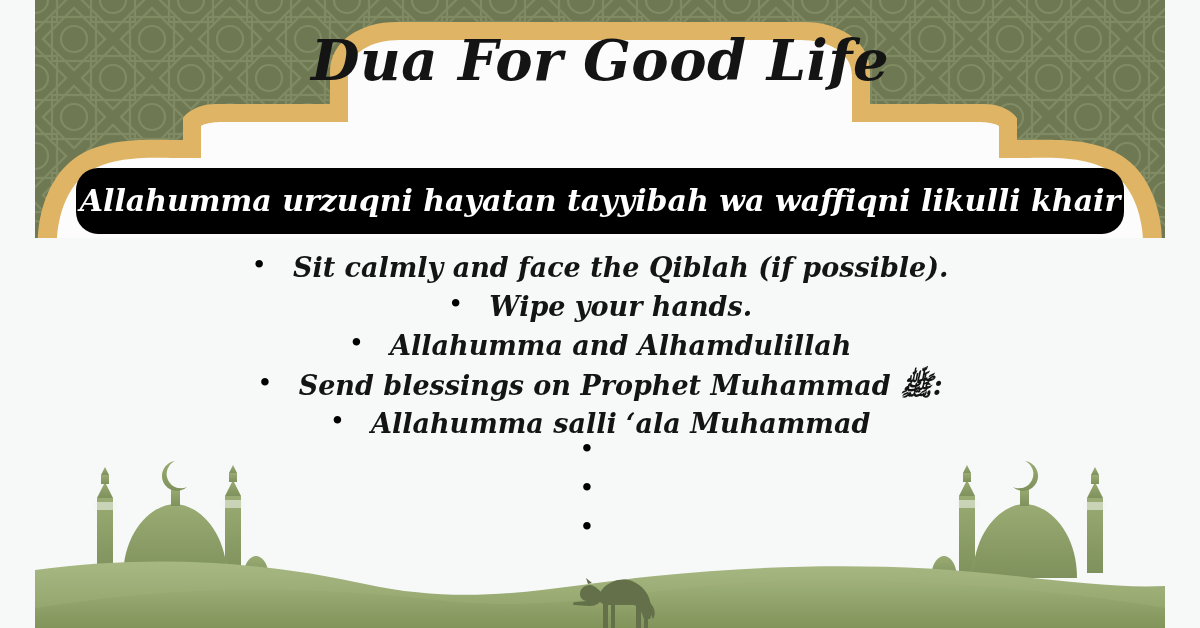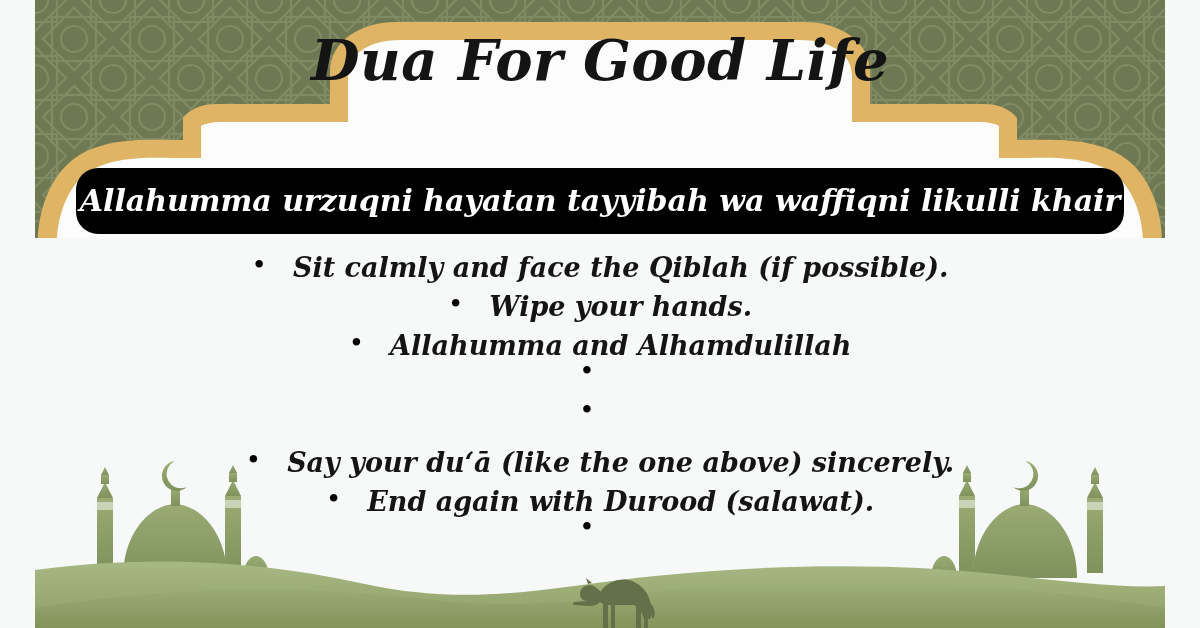--- a/index.html
+++ b/index.html
@@ -222,31 +222,31 @@
     <li>
       <span class="dot">•</span>
       <span class="txt">Wipe your hands.</span>
     </li>
     <li>
       <span class="dot">•</span>
       <span class="txt">Allahumma and Alhamdulillah</span>
     </li>
     <li>
       <span class="dot">•</span>
-    </li>
-    <li>
-      <span class="dot">•</span>
-    </li>
-    <li>
-      <span class="dot">•</span>
-      <span class="txt">Say your du‘ā (like the one above) sincerely.</span>
-    </li>
-    <li>
-      <span class="dot">•</span>
-      <span class="txt">End again with Durood (salawat).</span>
+      <span class="txt">Send blessings on Prophet Muhammad ﷺ:</span>
+    </li>
+    <li>
+      <span class="dot">•</span>
+      <span class="txt">Allahumma salli ‘ala Muhammad</span>
+    </li>
+    <li>
+      <span class="dot">•</span>
+    </li>
+    <li>
+      <span class="dot">•</span>
     </li>
     <li>
       <span class="dot">•</span>
     </li>
   </ul>
 
   <div class="scene">
     <svg width="1130" height="170" viewBox="0 0 1130 170" xmlns="http://www.w3.org/2000/svg">
       <defs>
         <linearGradient id="hillA" x1="0" y1="0" x2="0" y2="1">

